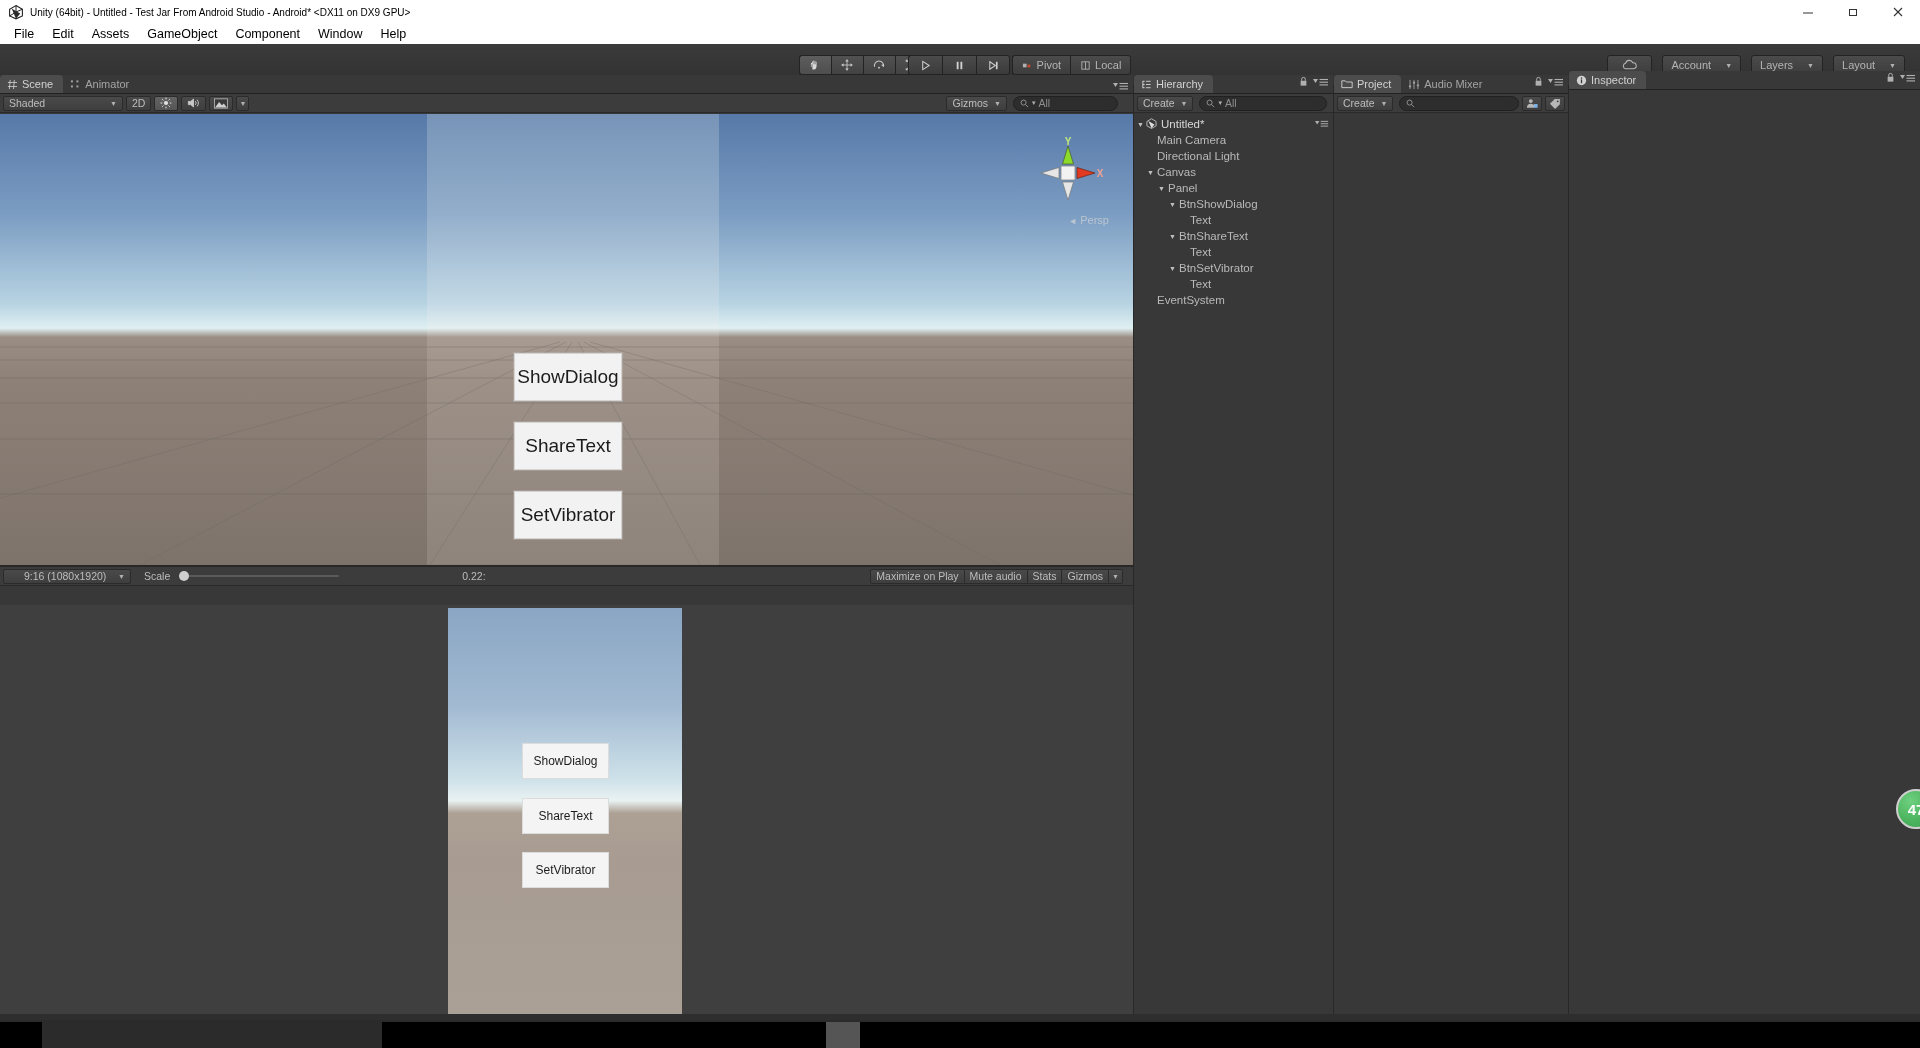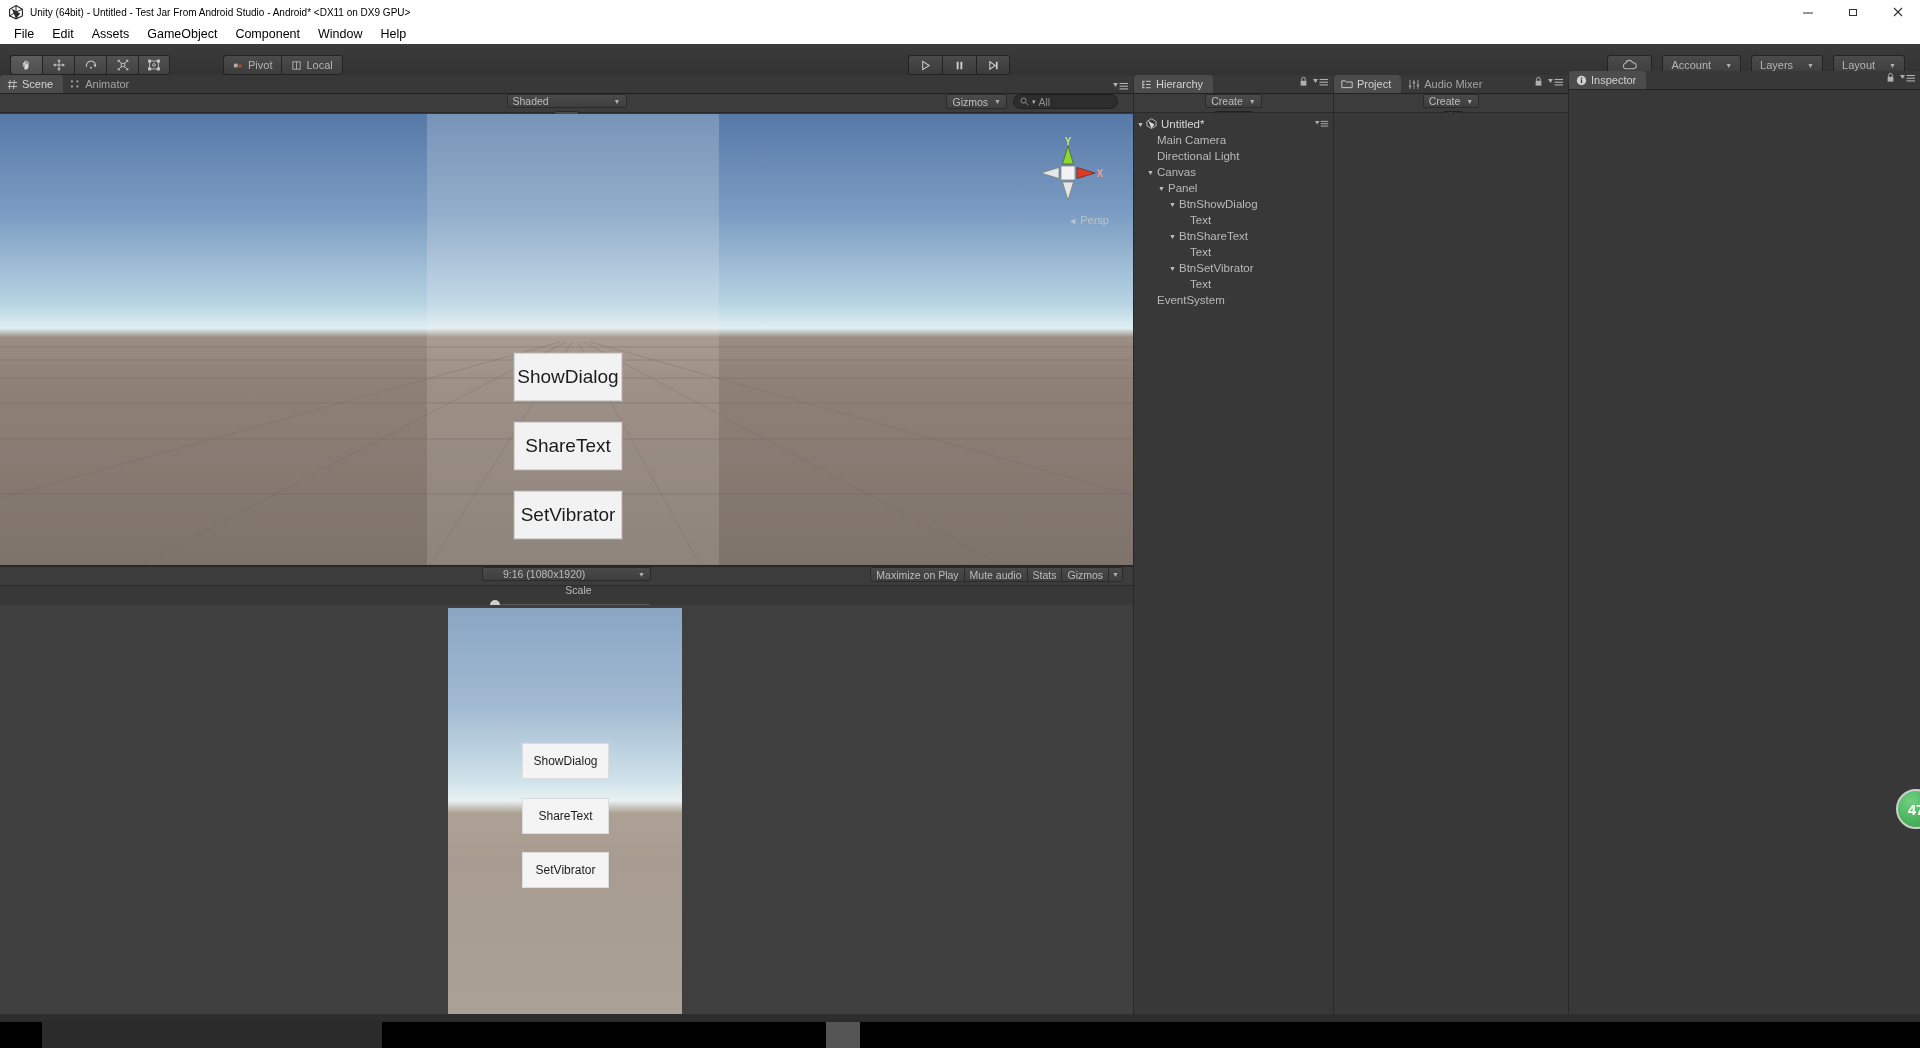--- a/index.html
+++ b/index.html
@@ -44,21 +44,21 @@
   #menubar .mi {
     font-size: 12.5px; color: #000; padding: 0 9px; line-height: 20px;
     white-space: nowrap;
   }
 
   
   #toolbar {
     position: absolute; left: 0; top: 44px; width: 1920px; height: 43px;
     background: linear-gradient(#3b3b3b, #303030);
     border-bottom: 1px solid #1c1c1c;
-    display: flex; align-items: center;
+    display: flex; align-items: center; justify-content: center;
   }
   .tool-grp { display: flex; align-items: center; }
   .tbtn {
     height: 20px; min-width: 32px;
     background: linear-gradient(#515151, #424242);
     border: 1px solid #232323;
     border-right-width: 0;
     display: flex; align-items: center; justify-content: center;
     color: #c8c8c8; font-size: 11px;
   }
@@ -122,21 +122,20 @@
   }
   .tabrow .tab-tools {
     position: absolute; right: 4px; bottom: 2px;
     display: flex; align-items: center; gap: 5px;
   }
   .toolstrip {
     height: 19px; background: #3c3c3c;
     border-bottom: 1px solid #2a2a2a;
     display: flex; align-items: center; padding: 0 3px; gap: 3px;
     position: relative;
-    flex-direction: column;
   }
   .ts-drop {
     height: 15px; padding: 0 5px; display: flex; align-items: center;
     background: linear-gradient(#4a4a4a,#3e3e3e); border: 1px solid #2b2b2b;
     border-radius: 2px; color: #bdbdbd; font-size: 10.5px; gap: 6px;
   }
   .ts-btn {
     height: 15px; min-width: 22px; display: flex; align-items: center; justify-content: center;
     background: linear-gradient(#4a4a4a,#3e3e3e); border: 1px solid #2b2b2b;
     border-radius: 2px; color: #bdbdbd; font-size: 10.5px; padding: 0 5px;
@@ -538,25 +537,25 @@
 
     <div id="persp-label">
       <span style="font-size:9px;">◄</span>
       <span>Persp</span>
     </div>
   </div>
 </div>
 
 <div class="panel" id="game-panel">
   <div class="toolstrip">
-    <div class="ts-drop" style="width:169px; justify-content:space-between;padding-left:20px;">
+    <div class="ts-drop" style="width:128px; justify-content:space-between;padding-left:20px;">
       <span>9:16 (1080x1920)</span>
       <span class="caret">▼</span>
     </div>
-    <span style="color:#bdbdbd;font-size:10.5px;margin-left:24px;">Scale</span>
+    <span style="color:#bdbdbd;font-size:10.5px;margin-left:10px;">Scale</span>
     <div style="position:relative;width:160px;height:12px;margin-left:6px;">
       <div style="position:absolute;left:6px;top:5px;right:0;height:2px;background:#5a5a5a;border-radius:1px;"></div>
       <div style="position:absolute;left:0;top:1px;width:10px;height:10px;border-radius:50%;background:#cfcfcf;"></div>
     </div>
     <span style="color:#bdbdbd;font-size:10.5px;margin-left:120px;">0.22:</span>
 
     <div style="position:absolute;right:10px;display:flex;align-items:center;gap:0;">
       <div class="ts-btn" style="border-radius:2px 0 0 2px;">
         <span>Maximize on Play</span>
       </div>

